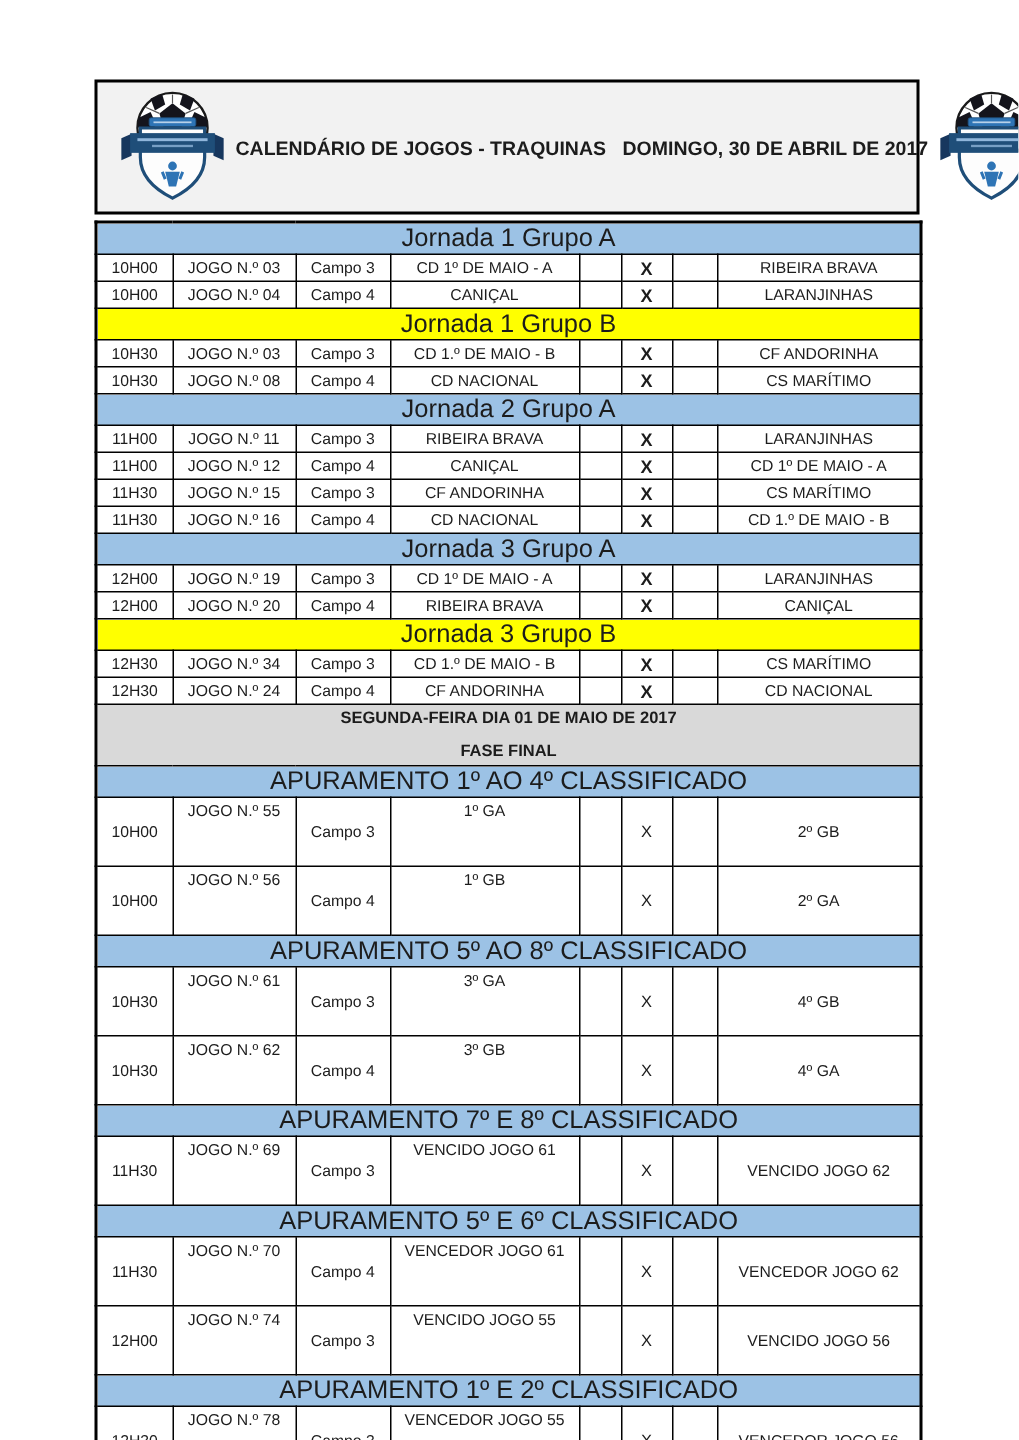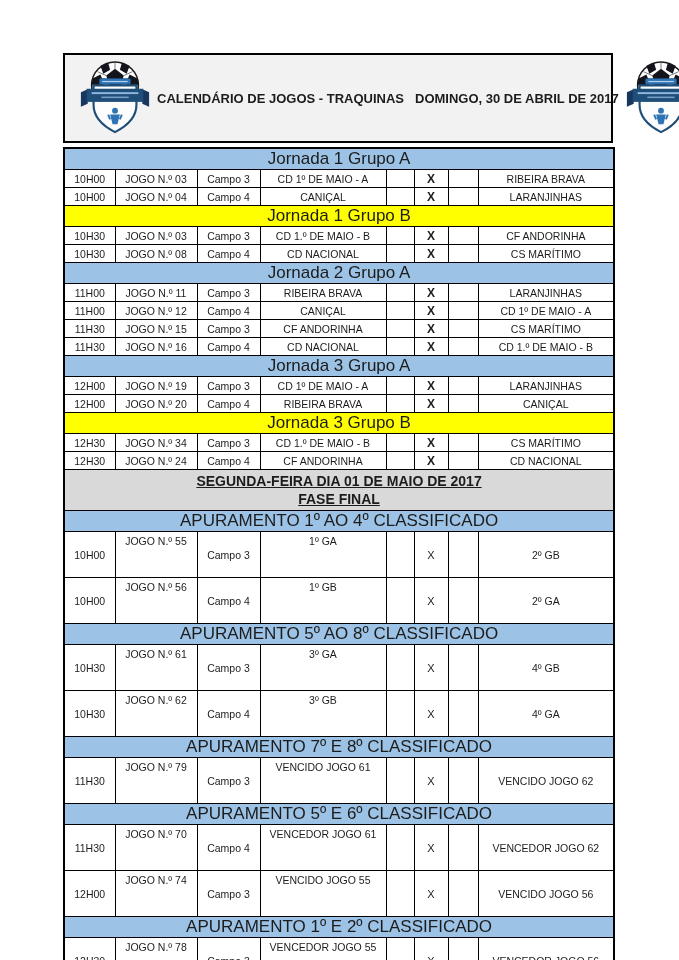--- a/index.html
+++ b/index.html
@@ -73,21 +73,21 @@
   tr.tall td.c-game, tr.tall td.c-home { vertical-align: top; padding-top: 3px; }
   tr.tall td.c-x { font-size: 11px; font-weight: 400; }
   tr.dayhdr td { background: #d9d9d9; height: 40px; padding: 0; }
   .dayhdr-inner {
     display: flex;
     flex-direction: column;
     justify-content: space-between;
     height: 34px;
     padding: 2px 0 2px 0;
   }
-  .dayhdr-line { font-weight: bold; font-size: 14px; text-decoration: underline; }
+  .dayhdr-line { font-weight: bold; font-size: 11px; }
 </style>
 </head>
 <body>
 
 <div class="canvas">
   <div class="page">
 
     <div class="header-box">
       <svg class="logo" viewBox="0 0 86 78" aria-hidden="true">
 
@@ -341,21 +341,21 @@
             <td class="c-blank"></td>
             <td class="c-x">X</td>
             <td class="c-blank"></td>
             <td class="c-away">4º GA</td>
           </tr>
           <tr class="band blue">
             <td colspan="8">APURAMENTO 7º E 8º CLASSIFICADO</td>
           </tr>
           <tr class="tall">
             <td class="c-time">11H30</td>
-            <td class="c-game">JOGO N.º 79</td>
+            <td class="c-game">JOGO N.º 69</td>
             <td class="c-field">Campo 3</td>
             <td class="c-home">VENCIDO JOGO 61</td>
             <td class="c-blank"></td>
             <td class="c-x">X</td>
             <td class="c-blank"></td>
             <td class="c-away">VENCIDO JOGO 62</td>
           </tr>
           <tr class="band blue">
             <td colspan="8">APURAMENTO 5º E 6º CLASSIFICADO</td>
           </tr>

